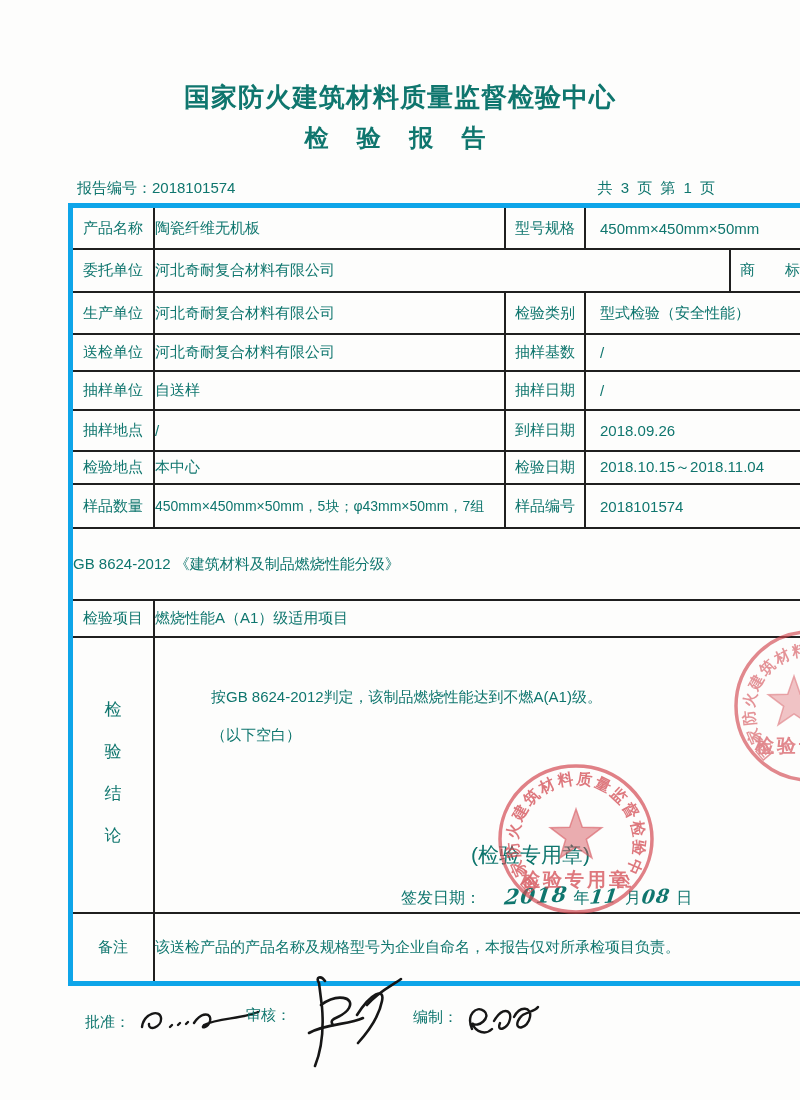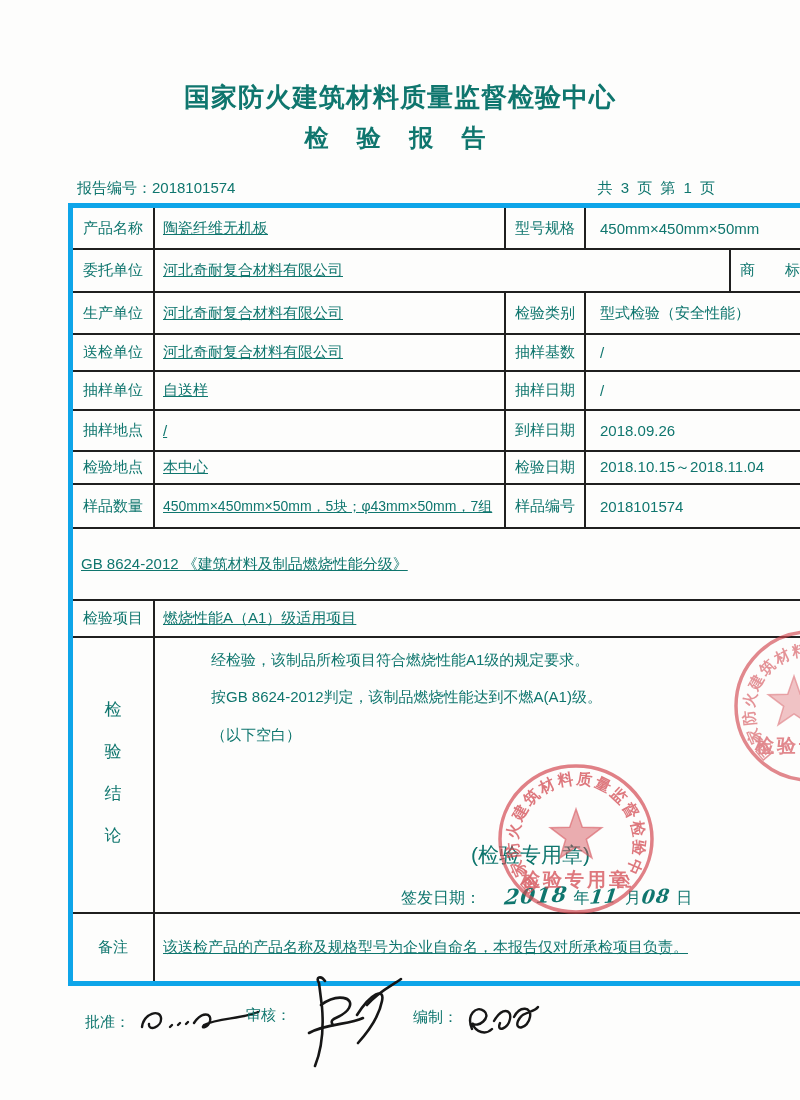--- a/index.html
+++ b/index.html
@@ -29,21 +29,21 @@
   .tbl{
     position:absolute;left:68px;top:203px;width:748px;
     border:5px solid #0ea5e9;box-sizing:border-box;
     font-size:15px;
   }
   .tr{display:flex;box-sizing:border-box;border-top:2px solid #1f1f1f;}
   .tr:first-child{border-top:none;}
   .cell{box-sizing:border-box;display:flex;align-items:center;}
   .lab{justify-content:center;text-align:center;}
   .c1{width:82px;border-right:2px solid #1f1f1f;}
-  .c2{flex:1;border-right:2px solid #1f1f1f;padding-left:8px;text-decoration:underline;}
+  .c2{flex:1;border-right:2px solid #1f1f1f;padding-left:0;}
   .c3{width:80px;border-right:2px solid #1f1f1f;}
   .c4{width:225px;padding-left:14px;}
   .c2.wide{border-right:none;}
   .multiline{line-height:1.45;font-size:14px;padding-right:4px;}
   
   .concl-label{
     flex-direction:column;justify-content:flex-start;padding-top:60px;
     gap:19px;font-size:17px;
   }
   .concl-body{position:relative;display:block;}
@@ -141,21 +141,20 @@
     </div>
 
     <div class="tr" style="height:276px">
       <div class="cell lab c1 concl-label">
         <span>检</span>
         <span>验</span>
         <span>结</span>
         <span>论</span>
       </div>
       <div class="cell c2 wide concl-body">
-        <div class="concl-line l1">经检验，该制品所检项目符合燃烧性能A1级的规定要求。</div>
         <div class="concl-line l2">按GB 8624-2012判定，该制品燃烧性能达到不燃A(A1)级。</div>
         <div class="concl-line l3">（以下空白）</div>
 
         <div class="seal-note">(检验专用章)</div>
 
         <div class="sign-date">
           <span>签发日期：</span><span class="gap"></span><span class="hand">2018</span><span class="unit">年</span><span class="hand sm">11</span><span class="unit">月</span><span class="hand sm">08</span><span class="unit">日</span>
         </div>
 
         <svg class="big-stamp" viewBox="0 0 162 154">

